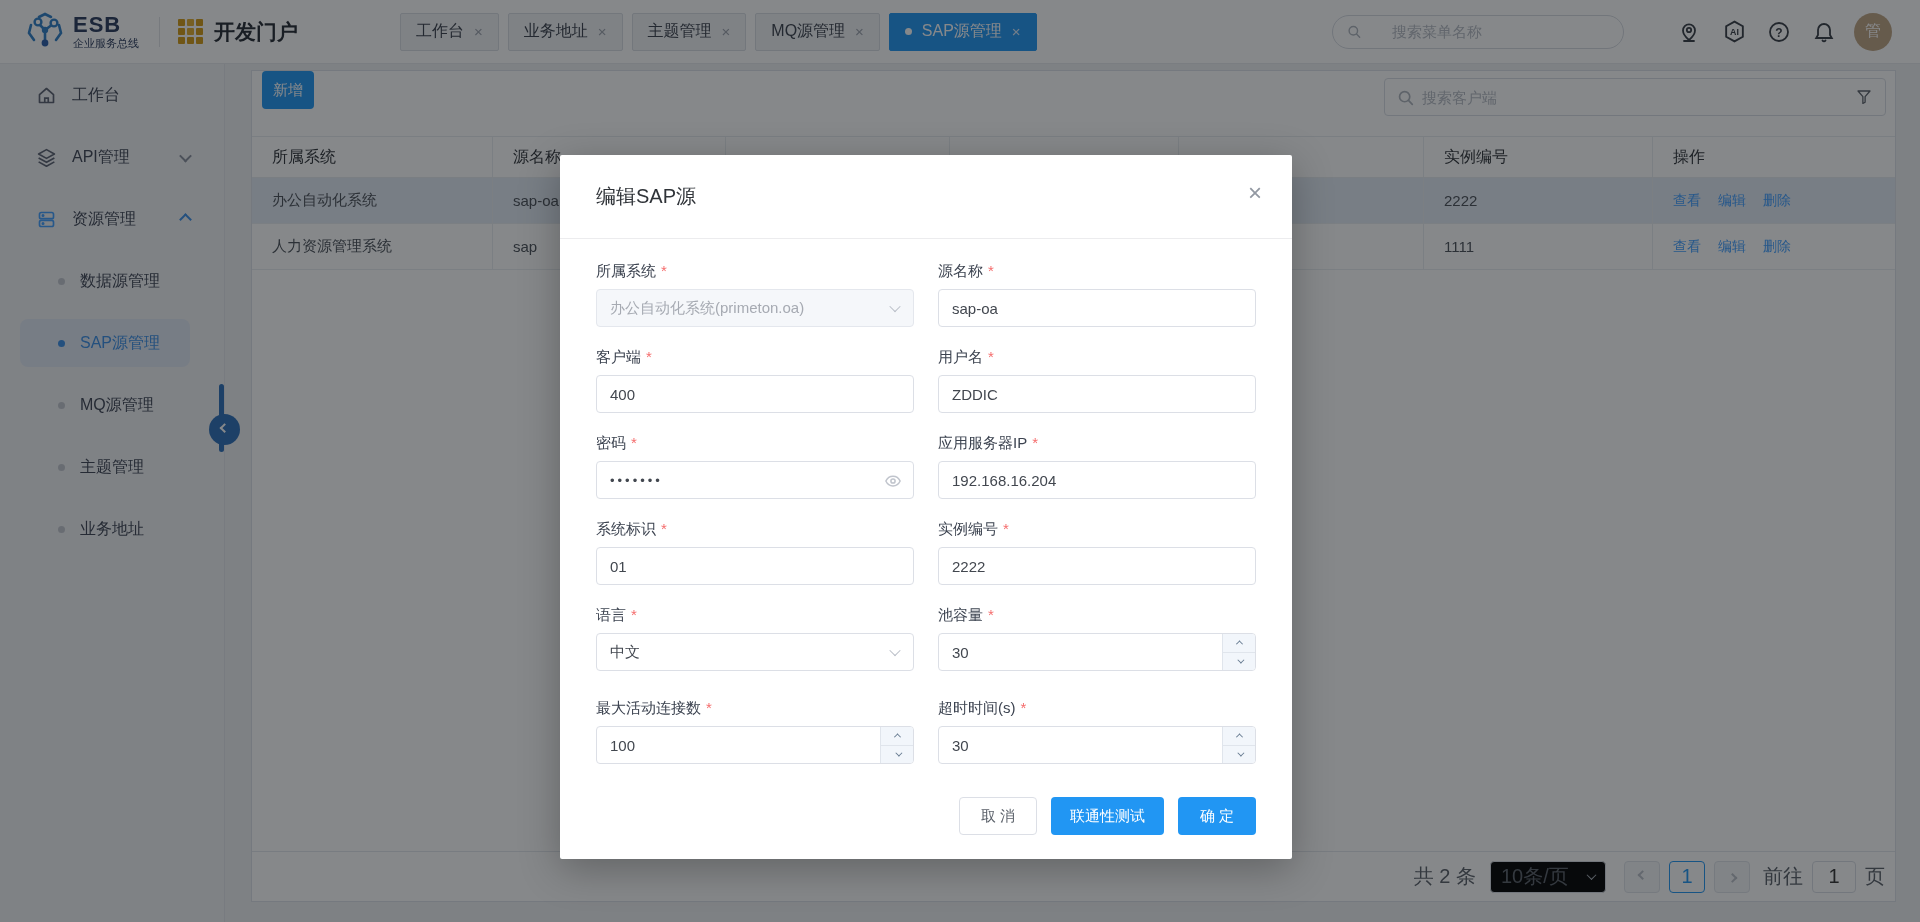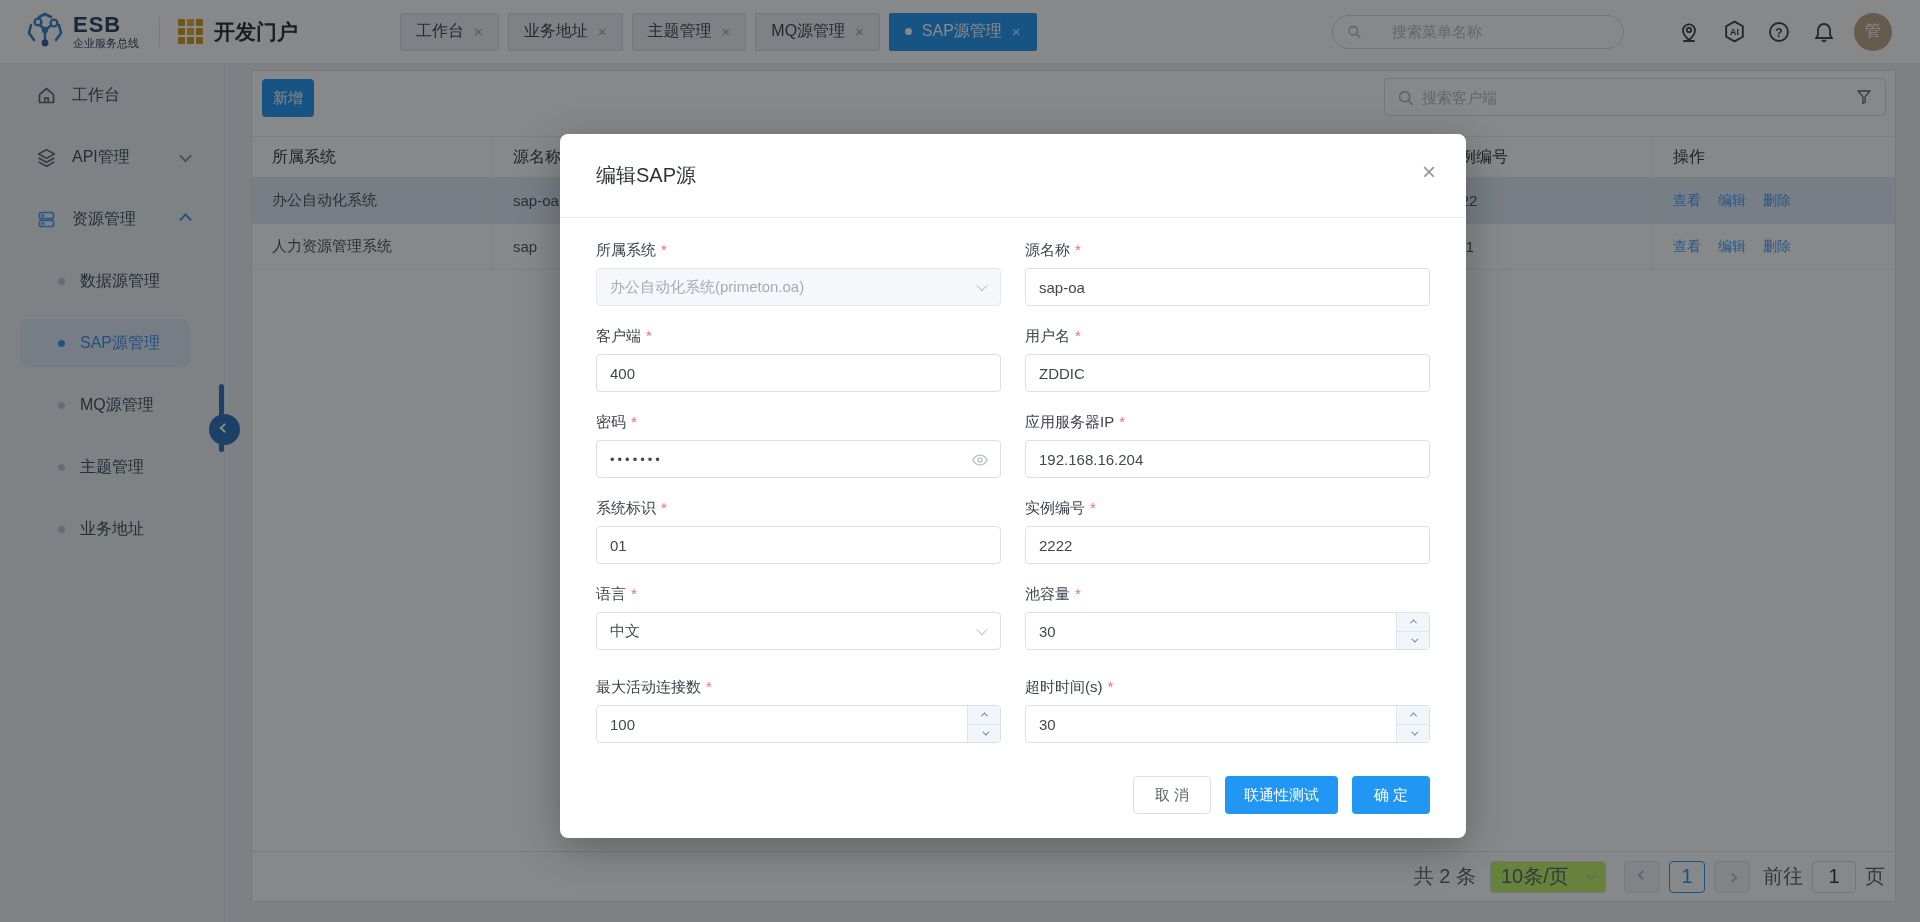--- a/index.html
+++ b/index.html
@@ -53,21 +53,21 @@
   .chev.down { transform:rotate(45deg) translate(-1px,-1px); }
   .chev.up { transform:rotate(-135deg); border-color:#3a8ee6; }
   .collapse-bar { position:absolute; left:219px; top:320px; width:5px; height:68px; background:#2d6fb8; border-radius:3px; }
   .collapse-handle { position:absolute; left:209px; top:350px; width:31px; height:31px; border-radius:50%;
                      background:#2d6fb8; display:flex; align-items:center; justify-content:center; cursor:pointer; }
   .collapse-handle .chev { width:7px; height:7px; border-color:#fff; transform:rotate(135deg) translate(-1px,1px); }
 
   
   .panel { position:absolute; left:251px; top:70px; width:1645px; height:832px; background:#fff;
            border:1px solid #dde1e8; }
-  .btn-add { position:absolute; left:10px; top:8px; width:52px; height:38px; background:#2196f3; color:#fff;
+  .btn-add { position:absolute; left:10px; top:0; width:52px; height:38px; background:#2196f3; color:#fff;
              border:none; border-radius:4px; font-size:15px; cursor:pointer; font-family:"Liberation Sans", sans-serif; }
   .c-search { position:absolute; right:9px; top:7px; width:502px; height:38px; border:1px solid #d9dde4;
               border-radius:4px; display:flex; align-items:center; padding:0 12px; background:#fff; }
   .c-search input { border:none; outline:none; flex:1; font-size:15px; color:#333; margin-left:8px;
                     font-family:"Liberation Sans", sans-serif; }
   .c-search input::placeholder { color:#b6bbc4; }
 
   .table { position:absolute; left:0; top:65px; right:0; }
   .trow { display:grid; grid-template-columns:241px 233px 224px 229px 245px 229px 1fr; align-items:center; }
   .trow.thead { height:42px; border-top:1px solid #e7eaef; border-bottom:1px solid #e7eaef;
@@ -76,36 +76,36 @@
   .trow.tbody.selected { background:#e3eaf4; }
   .tcell { padding-left:20px; height:100%; display:flex; align-items:center; border-right:1px solid #e9ecf1; overflow:hidden; }
   .tcell:last-child { border-right:none; }
   .tlink { color:#409eff; font-size:14px; margin-right:17px; cursor:pointer; }
 
   .pagination { position:absolute; left:0; right:0; bottom:0; height:50px; border-top:1px solid #e3e6ec;
                 display:flex; align-items:center; justify-content:flex-end; padding-right:10px;
                 font-size:20px; color:#5a6069; }
   .pg-total { margin-right:14px; }
   .pg-select { width:116px; height:32px; border:1px solid #d9dde4; border-radius:4px; display:flex; align-items:center;
-               justify-content:space-between; padding:0 10px; margin-right:18px; cursor:pointer; background:#bef264; }
+               justify-content:space-between; padding:0 10px; margin-right:18px; cursor:pointer; background:#000000; }
   .pg-select .chev { width:7px; height:7px; border-width:1.5px; border-color:#a9afb9; }
   .pg-btn { width:36px; height:32px; border:1px solid #dfe3e9; background:#f5f6f8; border-radius:4px;
             display:flex; align-items:center; justify-content:center; cursor:pointer; }
   .pg-btn .chev { width:7px; height:7px; border-width:2px; border-color:#b9bec7; }
   .pg-btn.prev .chev { transform:rotate(135deg) translate(-1px,1px); }
   .pg-btn.next .chev { transform:rotate(-45deg) translate(-1px,1px); }
   .pg-page { width:36px; height:32px; border:1px solid #2196f3; color:#2196f3; border-radius:4px; background:#fff;
              display:flex; align-items:center; justify-content:center; margin:0 9px; cursor:pointer; }
   .pg-goto { margin-left:13px; margin-right:9px; }
   .pg-input { width:44px; height:32px; border:1px solid #d9dde4; border-radius:4px; display:flex; align-items:center;
               justify-content:center; color:#333; margin-right:9px; background:#fff; }
 
   
   .overlay { position:absolute; inset:0; background:rgba(14,17,22,0.50); z-index:50; }
-  .modal { position:absolute; left:560px; top:134px; width:906px; height:704px; background:#fff; border-radius:8px;
+  .modal { position:absolute; left:560px; top:155px; width:732px; height:704px; background:#fff; border-radius:2px;
            z-index:60; box-shadow:0 10px 40px rgba(0,0,0,0.28); }
   .m-head { height:84px; border-bottom:1px solid #ececee; position:relative; display:flex; align-items:center; padding:0 36px; }
   .m-title { font-size:20px; color:#2f3338; font-weight:500; }
   .m-close { position:absolute; right:30px; top:26px; font-size:24px; color:#9298a2; cursor:pointer; line-height:1; font-weight:300; }
   .m-body { padding:23px 36px 0; display:grid; grid-template-columns:1fr 1fr; column-gap:24px; }
   .field { margin-bottom:21px; }
   .field.gap-top { margin-top:7px; }
   .flabel { font-size:15px; color:#3c4350; margin-bottom:8px; }
   .req { color:#f56c6c; margin-left:5px; }
   .control { position:relative; height:38px; border:1px solid #dcdfe6; border-radius:4px; background:#fff;

